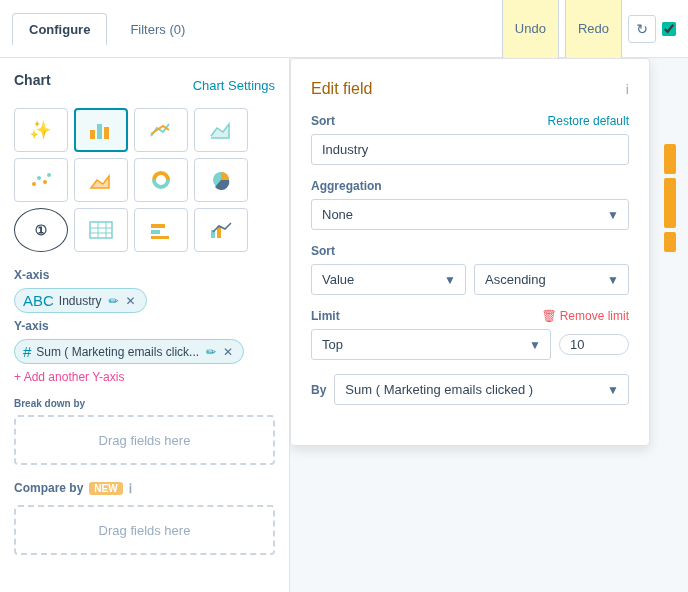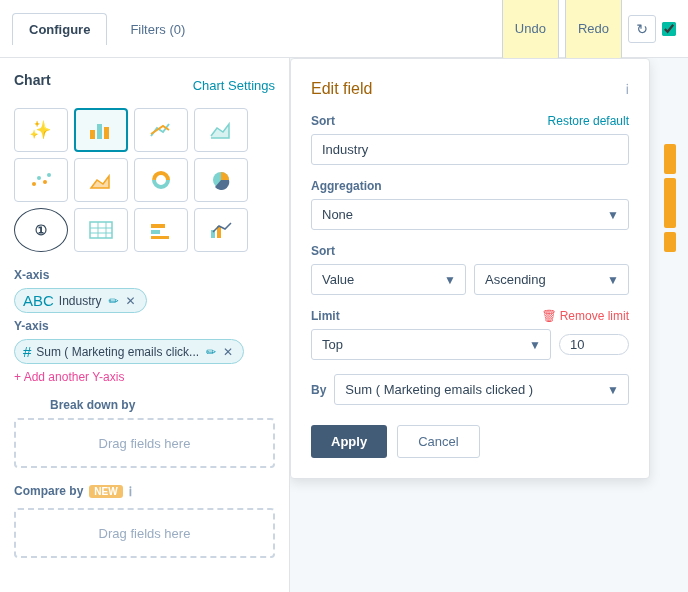--- a/index.html
+++ b/index.html
@@ -148,25 +148,24 @@
     .field-tag .tag-remove { color: #516f90; cursor: pointer; margin-left: 2px; }
     .add-link {
       font-size: 12px;
       color: #ec4899;
       cursor: pointer;
       display: flex; align-items: center; gap: 3px;
       margin-bottom: 14px;
     }
 
     .breakdown-title {
-      font-size: 12px;
+      font-size: 10px;
       font-weight: 600;
       color: #516f90;
       margin-bottom: 6px;
-      margin-left: 36px;
     }
     .drag-zone {
       border: 2px dashed #cbd6e2;
       border-radius: 4px;
       height: 50px;
       display: flex;
       align-items: center;
       justify-content: center;
       color: #99acc2;
       font-size: 13px;
@@ -555,24 +554,20 @@
         <div class="select-wrap">
           <select class="field-select">
             <option>Sum ( Marketing emails clicked )</option>
             <option>Count</option>
             <option>Average</option>
           </select>
           <span class="select-arrow">▼</span>
         </div>
       </div>
 
-      <div class="action-buttons">
-        <button class="btn-apply">Apply</button>
-        <button class="btn-cancel">Cancel</button>
-      </div>
     </div>
 
     <div class="chart-hint">
       <div class="chart-bar" style="height:30px;"></div>
       <div class="chart-bar" style="height:50px;"></div>
       <div class="chart-bar" style="height:20px;"></div>
     </div>
   </div>
 </div>
 

